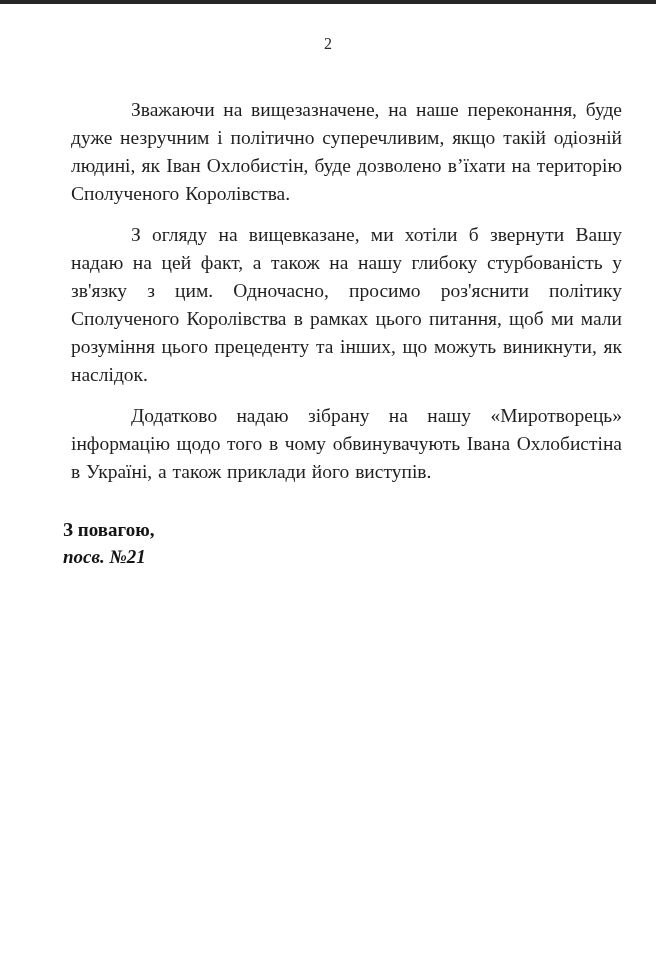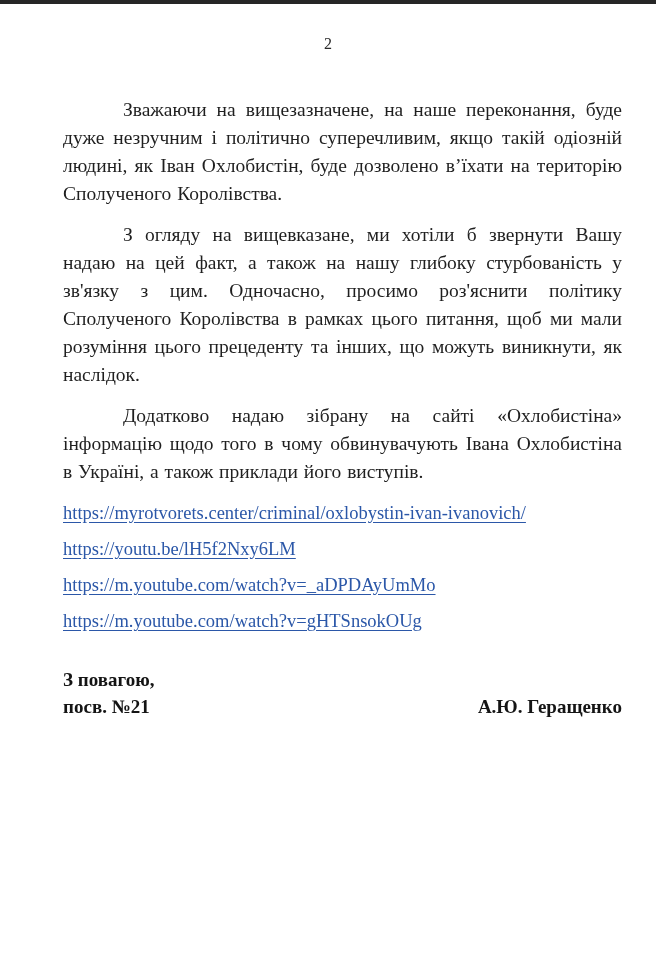--- a/index.html
+++ b/index.html
@@ -28,21 +28,21 @@
     line-height: 20px;
     color: #2a2a2a;
   }
   .content {
     margin: 0 34px 0 63px;
   }
   .body-paragraphs {
     margin-top: 42px;
   }
   .body-paragraph {
-    margin: 0 0 13px 0;
+    margin: 0 0 13px 8px;
     font-size: 19.5px;
     line-height: 28px;
     text-align: justify;
     text-indent: 60px;
     word-spacing: 1px;
   }
   .links-block {
     margin-top: 2px;
   }
   .link-row {
@@ -63,56 +63,42 @@
     color: #141414;
   }
   .signature-line {
     line-height: 27px;
   }
   .signature-row {
     display: flex;
     justify-content: space-between;
     align-items: flex-end;
     line-height: 27px;
+    font-style: italic;
   }
 </style>
 </head>
 <body>
 
 <div class="page">
 
   <div class="scan-top-edge"></div>
 
   <div class="page-number">2</div>
 
   <div class="content">
 
     <div class="body-paragraphs">
       <p class="body-paragraph">Зважаючи на вищезазначене, на наше переконання, буде дуже незручним і політично суперечливим, якщо такій одіозній людині, як Іван Охлобистін, буде дозволено в’їхати на територію Сполученого Королівства.</p>
       <p class="body-paragraph">З огляду на вищевказане, ми хотіли б звернути Вашу надаю на цей факт, а також на нашу глибоку стурбованість у зв'язку з цим. Одночасно, просимо роз'яснити політику Сполученого Королівства в рамках цього питання, щоб ми мали розуміння цього прецеденту та інших, що можуть виникнути, як наслідок.</p>
-      <p class="body-paragraph">Додатково надаю зібрану на сайті «Охлобистіна» інформацію щодо того в чому обвинувачують Івана Охлобистіна в Україні, а також приклади його виступів.</p>
+      <p class="body-paragraph">Додатково надаю зібрану на нашу «Миротворець» інформацію щодо того в чому обвинувачують Івана Охлобистіна в Україні, а також приклади його виступів.</p>
     </div>
 
-    <div class="links-block">
-      <p class="link-row">
-        <a class="doc-link">https://myrotvorets.center/criminal/oxlobystin-ivan-ivanovich/</a>
-      </p>
-      <p class="link-row">
-        <a class="doc-link">https://youtu.be/lH5f2Nxy6LM</a>
-      </p>
-      <p class="link-row">
-        <a class="doc-link">https://m.youtube.com/watch?v=_aDPDAyUmMo</a>
-      </p>
-      <p class="link-row">
-        <a class="doc-link">https://m.youtube.com/watch?v=gHTSnsokOUg</a>
-      </p>
-    </div>
 
     <div class="signature-block">
       <div class="signature-line">З повагою,</div>
       <div class="signature-row">
         <span>посв. №21</span>
-        <span>А.Ю. Геращенко</span>
       </div>
     </div>
 
   </div>
 </div>
 
 </body></html>

